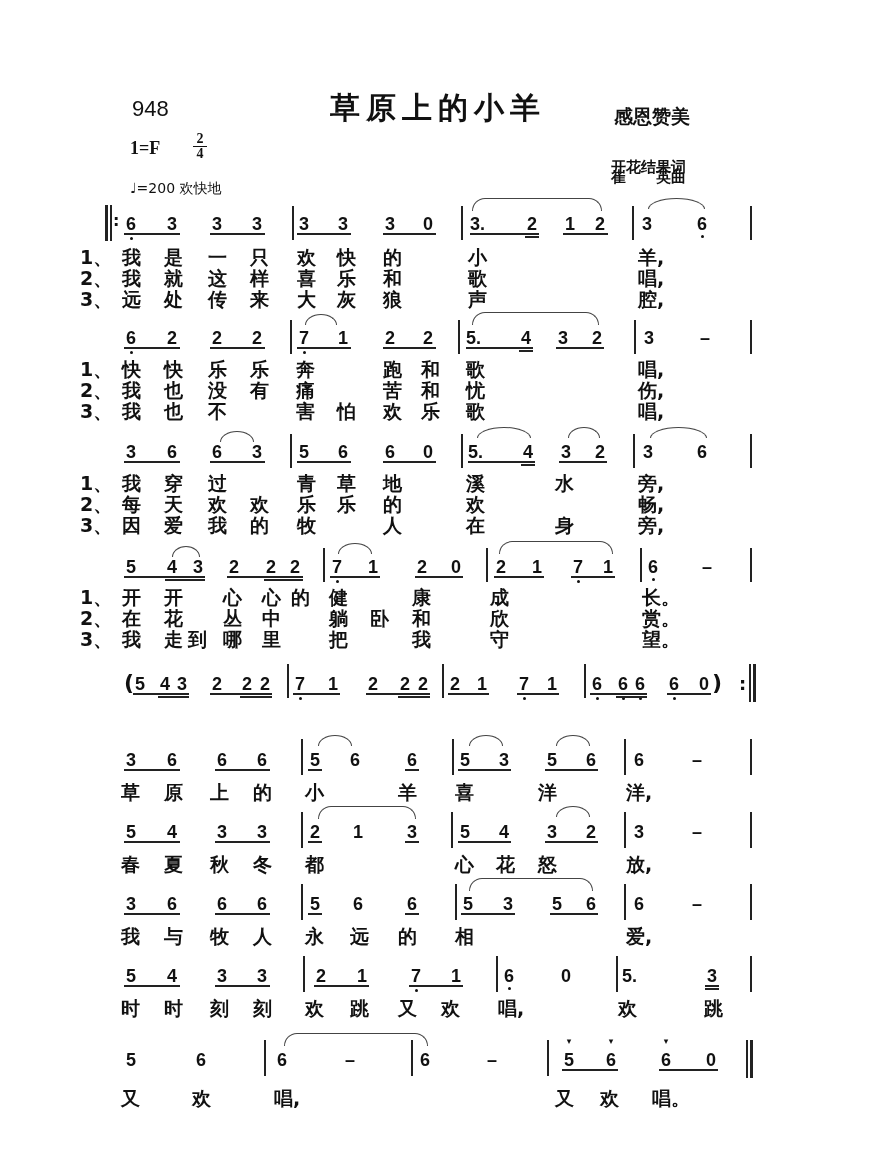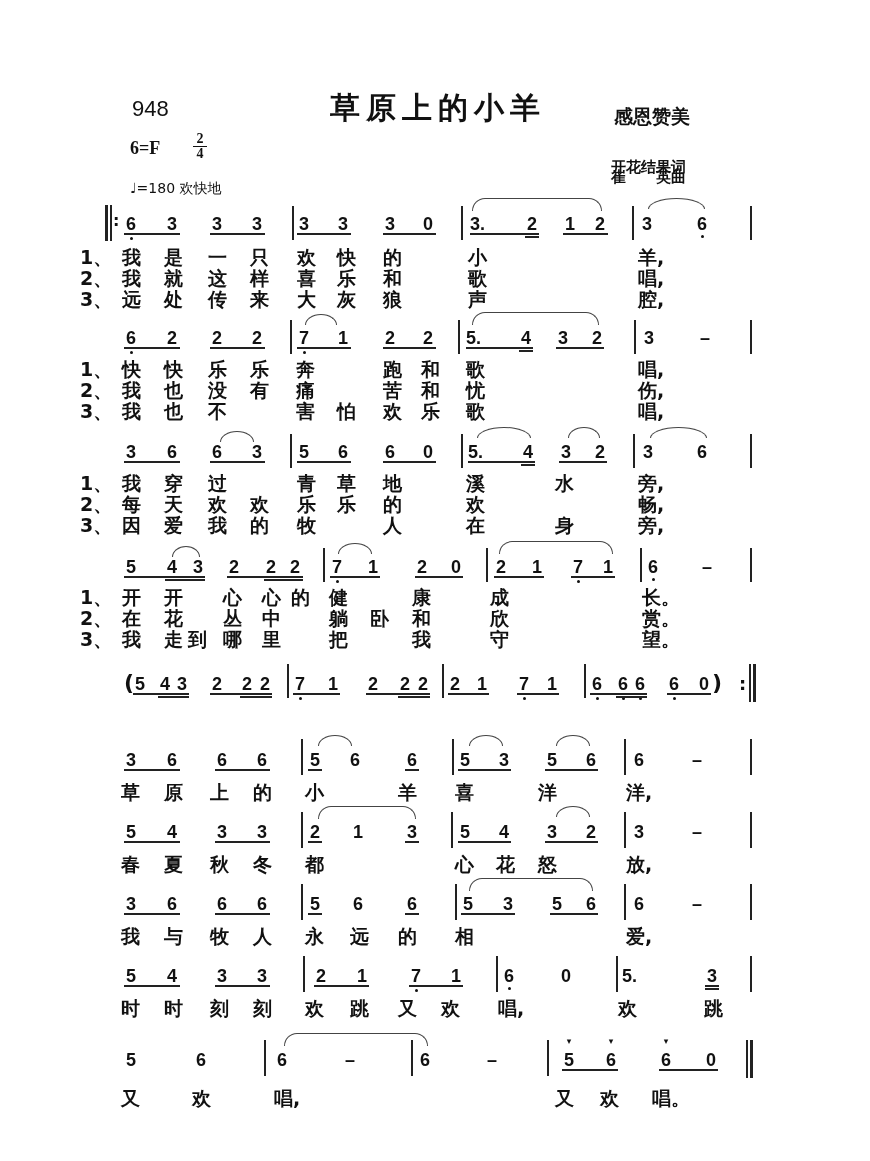--- a/index.html
+++ b/index.html
@@ -14,26 +14,26 @@
   .slurbox { position:absolute; border:1.5px solid #444; border-bottom:none; border-radius:14px 14px 0 0; height:12px; }
   .accent { position:absolute; font-size:9px; line-height:9px; width:14px; text-align:center; }
   #title { font-size:30px; font-weight:bold; letter-spacing:6px; }
 </style>
 </head>
 <body>
 
 <div class="abs" style="left:132px;top:96px;font-family:'Liberation Sans',sans-serif;font-size:22px;">948</div>
 <div class="abs" id="title" style="left:330px;top:88px;">草原上的小羊</div>
 <div class="abs" style="left:614px;top:104px;font-size:19px;font-weight:bold;">感恩赞美</div>
-<div class="abs" style="left:130px;top:138px;font-family:'Liberation Serif',serif;font-weight:bold;font-size:18px;">6=F</div>
+<div class="abs" style="left:130px;top:138px;font-family:'Liberation Serif',serif;font-weight:bold;font-size:18px;">1=F</div>
 <div class="abs" style="left:193px;top:132px;width:14px;text-align:center;font-family:'Liberation Serif',serif;font-weight:bold;font-size:14px;line-height:14px;">
   <div style="border-bottom:1.5px solid #111;">2</div>
   <div>4</div>
 </div>
-<div class="abs" style="left:130px;top:180px;font-size:14px;">♩=180 欢快地</div>
+<div class="abs" style="left:130px;top:180px;font-size:14px;">♩=200 欢快地</div>
 <div class="abs" style="left:611px;top:158px;font-size:15px;font-weight:bold;">开花结果词</div>
 <div class="abs" style="left:611px;top:168px;font-size:15px;font-weight:bold;white-space:pre;">崔　　英曲</div>
 
 <div>
   <div class="bar" style="left:105px;top:205px;height:36px;width:3px;"></div>
   <div class="bar" style="left:110px;top:205px;height:36px;"></div>
   <div class="abs" style="left:113px;top:211px;font-weight:bold;font-size:16px;">:</div>
 
   <div class="num" style="left:124px;top:214px;">6</div>
   <div class="dot" style="left:130px;top:237px;"></div>

